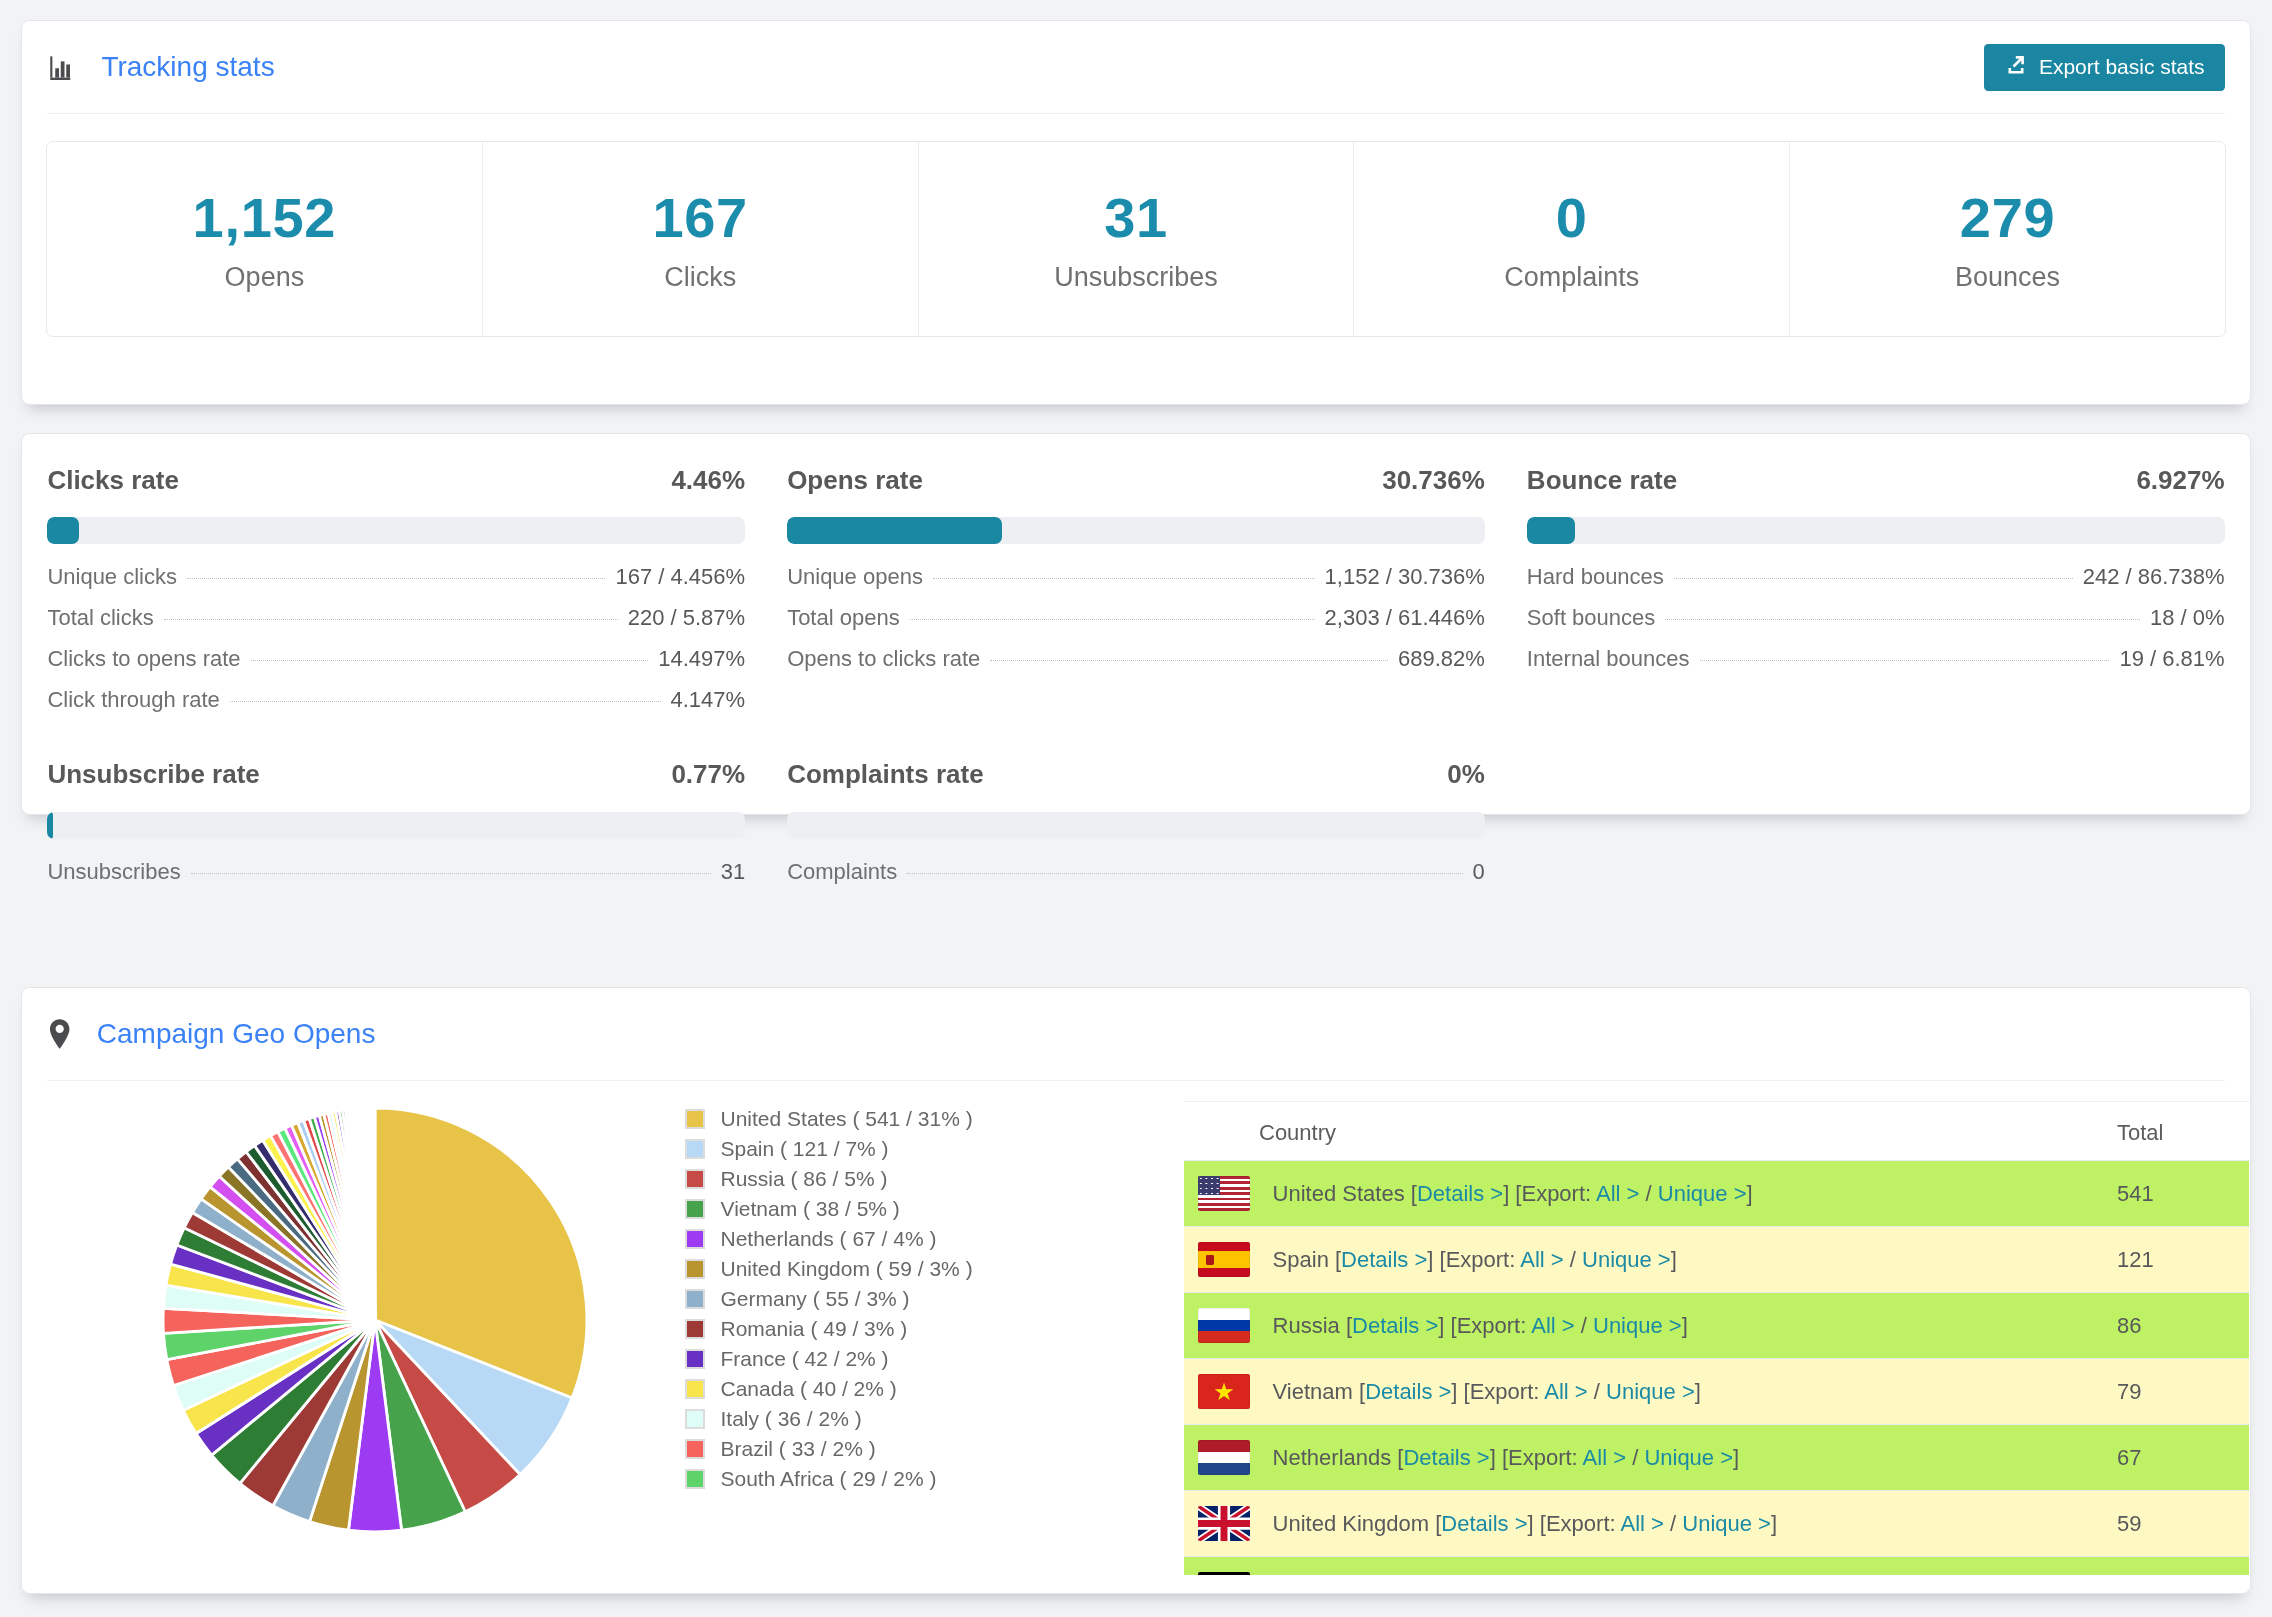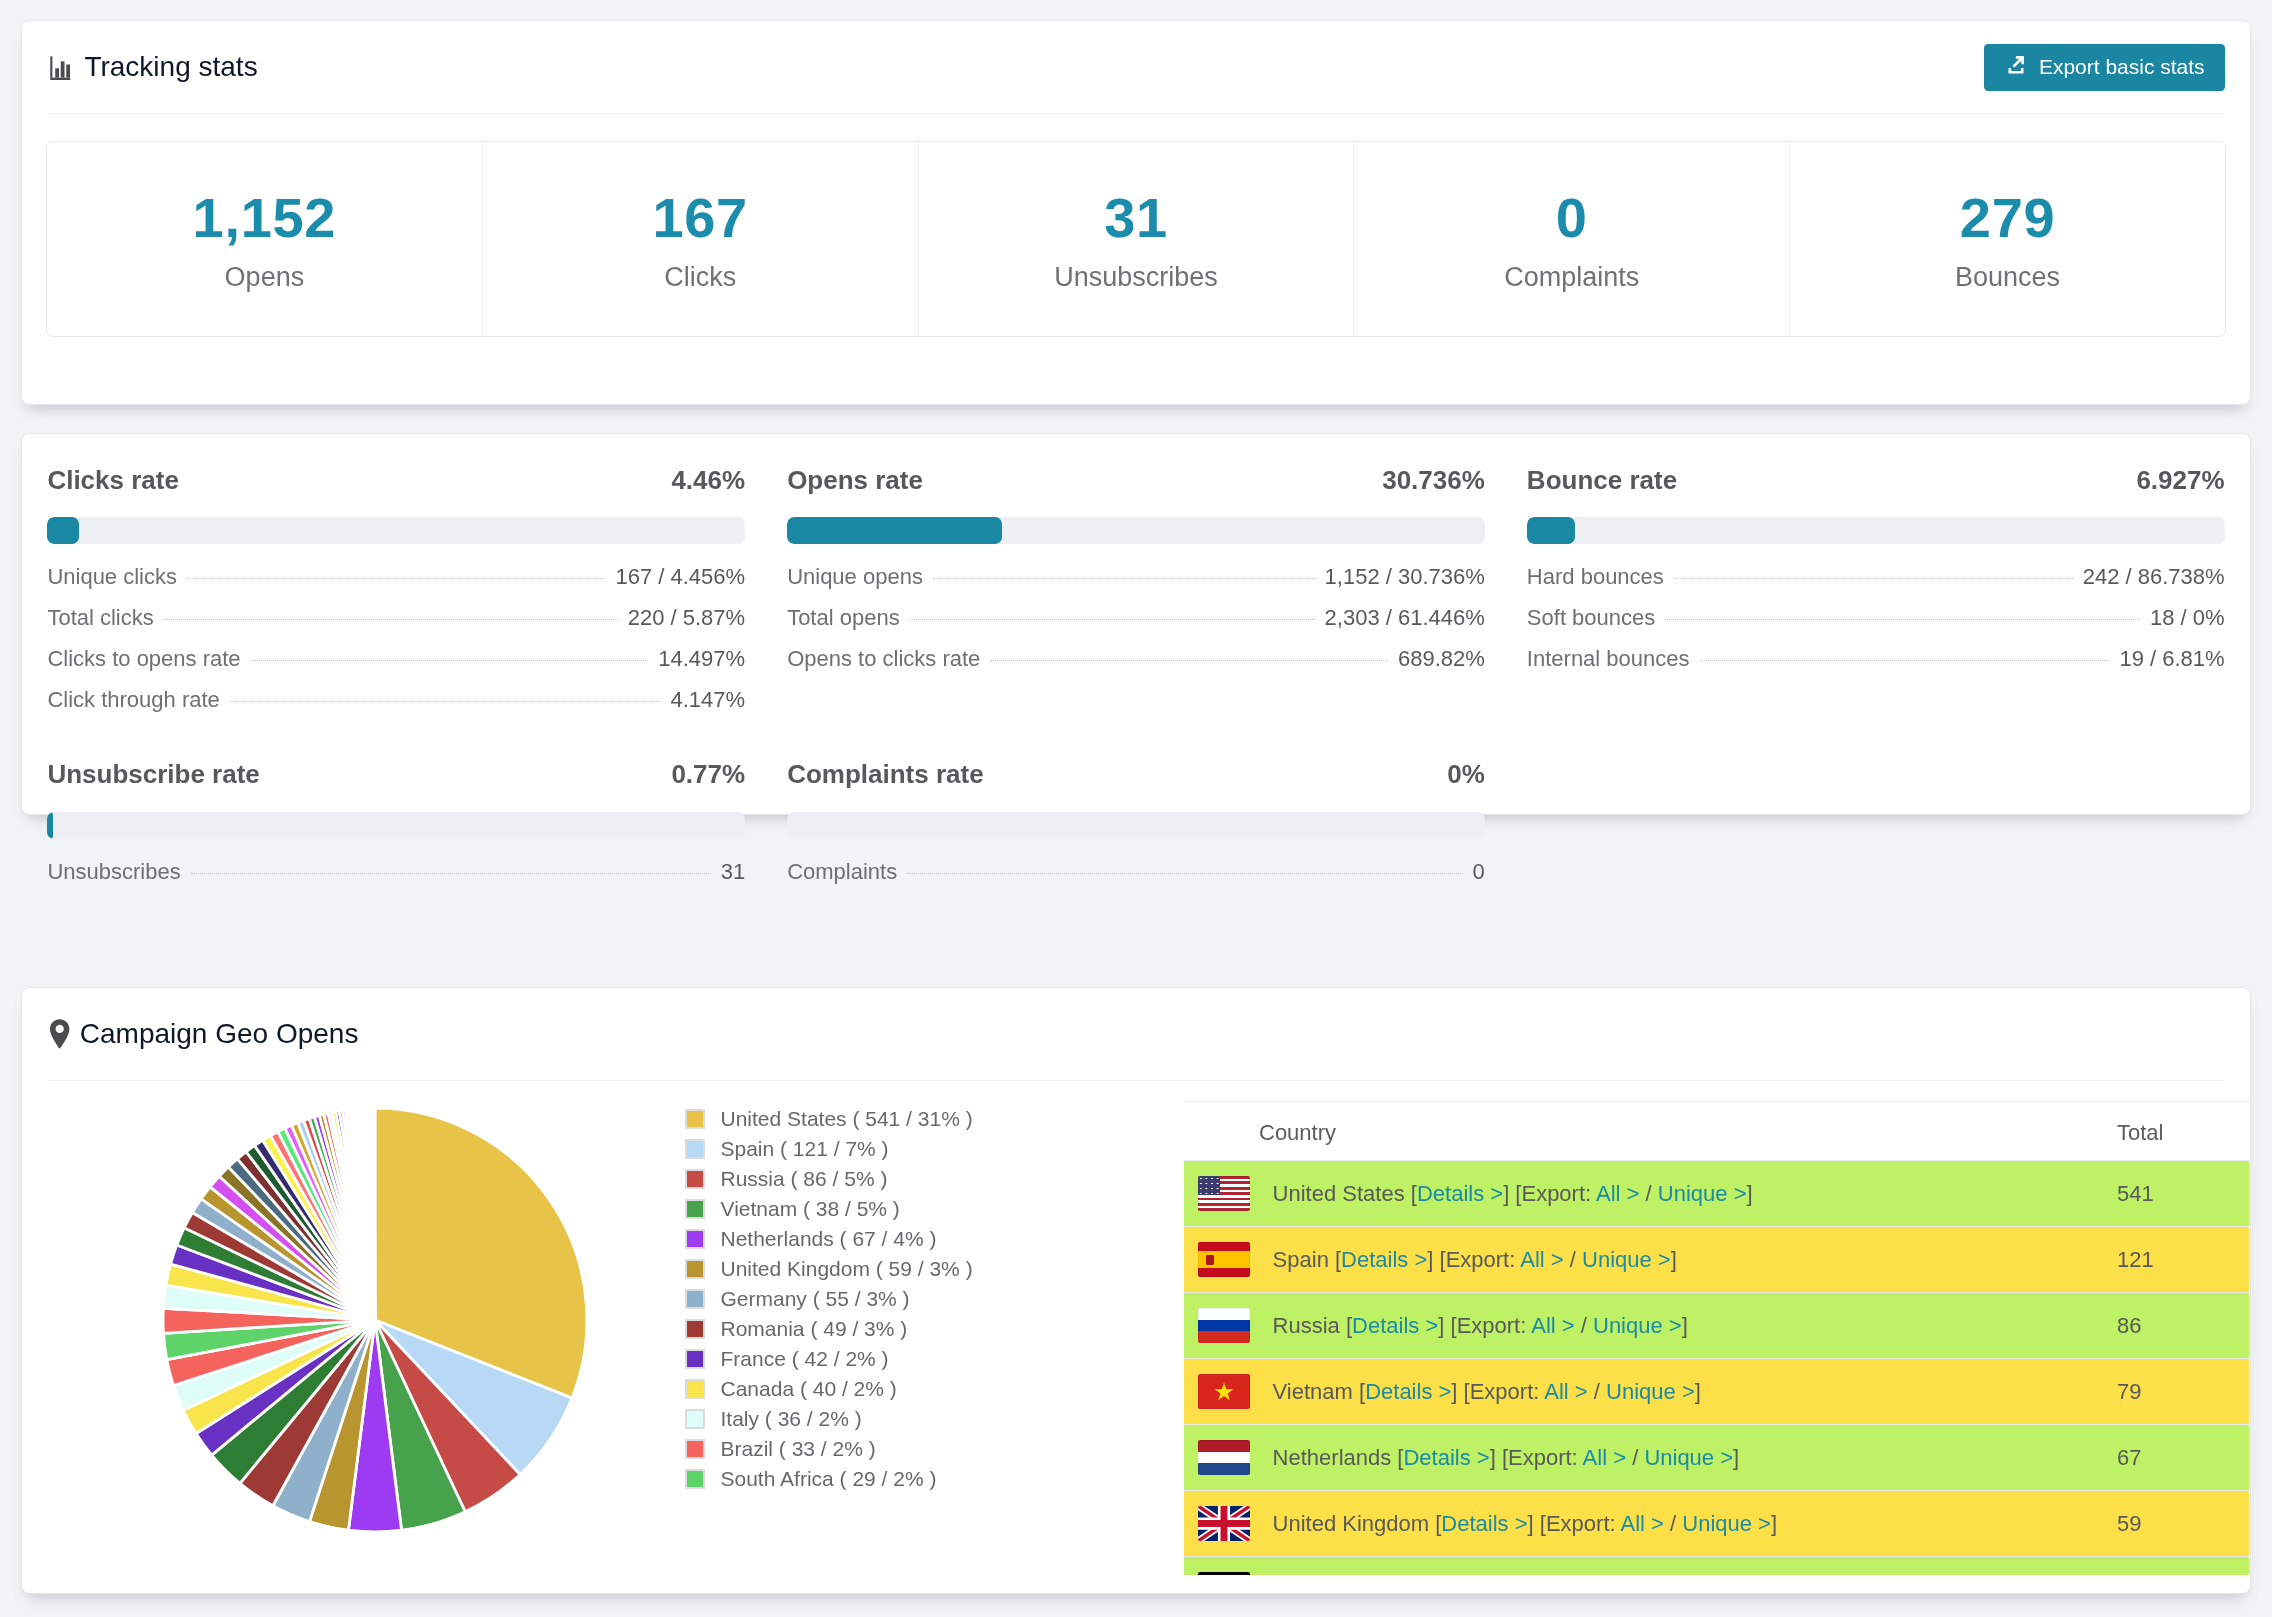--- a/index.html
+++ b/index.html
@@ -13,21 +13,21 @@
     box-shadow:0 10px 14px -7px rgba(100,110,125,.35);
   }
   .card1 { top:20px;  height:385px; }
   .card2 { top:433px; height:382px; }
   .card3 { top:987px; height:607px; overflow:hidden; }
 
   .card-header {
     margin:0 25.4px; height:93px; border-bottom:1.4px solid #eef0f2;
     display:flex; align-items:center; justify-content:space-between;
   }
-  .title { display:flex; align-items:center; gap:7px; font-size:28px; color:#0f172a; }
+  .title { display:flex; align-items:center; gap:24px; font-size:28px; color:#3b82f6; }
   .title svg { display:block; }
 
   .export-btn {
     display:flex; align-items:center; gap:11.3px; height:47px; padding:0 20px;
     background:#1a86a1; color:#fff; border:none; border-radius:4.2px;
     font-size:21px; font-family:"Liberation Sans", sans-serif; cursor:pointer;
   }
 
   .stat-row {
     margin:27px 24px 0; height:196px; border:1.4px solid #e6e8eb; border-radius:7px;
@@ -59,21 +59,21 @@
   .legend-item .swatch { width:20px; height:20px; border:2.1px solid #dcdcdc; margin-right:15.5px; flex:none; }
   .legend-item .legend-label { font-size:21px; color:#67686a; white-space:nowrap; }
 
   .geo-table { position:absolute; left:1162px; top:113px; width:1065px; height:474px; overflow:hidden; }
   .thead { position:relative; height:59px; border-top:1.4px solid #eceef0; }
   .thead span { position:absolute; top:18.4px; font-size:22px; color:#5b5c5e; }
   .thead .h-country { left:75px; }
   .thead .h-total { left:933px; }
   .trow { position:relative; height:66px; display:flex; align-items:center; padding-left:14px; border-top:0.7px solid #e8e9eb; }
   .trow.odd { background:#bef264; }
-  .trow.even { background:#fde047; }
+  .trow.even { background:#fef9c3; }
   .trow .rowtext { margin-left:22.6px; font-size:22px; color:#58595b; white-space:nowrap; }
   .trow .tlink { color:#1b8aa6; text-decoration:none; cursor:pointer; }
   .trow .tcell-total { position:absolute; left:933px; font-size:22px; color:#58595b; }
 
   .flag { width:52px; height:35px; border-radius:2.1px; position:relative; overflow:hidden; flex:none; box-shadow:inset 0 0 0 0.7px rgba(0,0,0,.10); }
   .flag svg { position:absolute; inset:0; width:100%; height:100%; }
   .flag-us { background:repeating-linear-gradient(180deg,#b22334 0 2.7px,#fff 2.7px 5.4px); }
   .flag-us::after { content:''; position:absolute; left:0; top:0; width:42%; height:54%;
     background-color:#3c3b6e; background-image:radial-gradient(#fff 1.1px, transparent 1.2px); background-size:5.6px 5px; }
   .flag-es { background:linear-gradient(180deg,#c60b1e 0 25%,#ffc400 25% 75%,#c60b1e 75%); }

